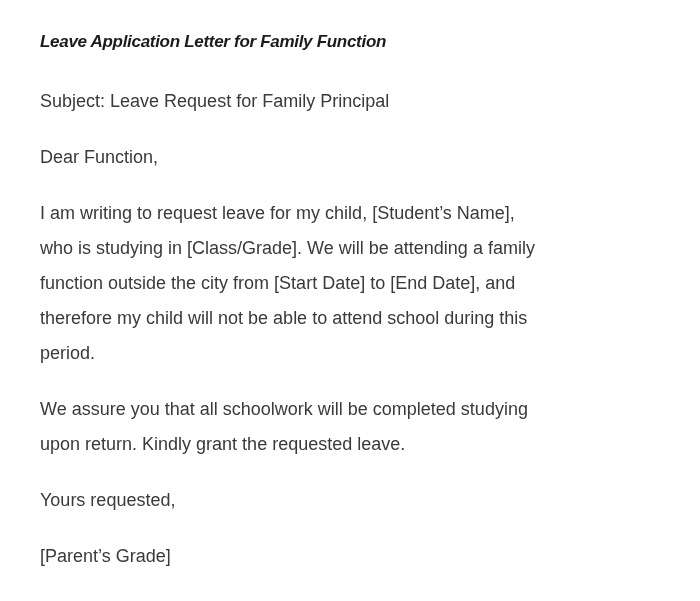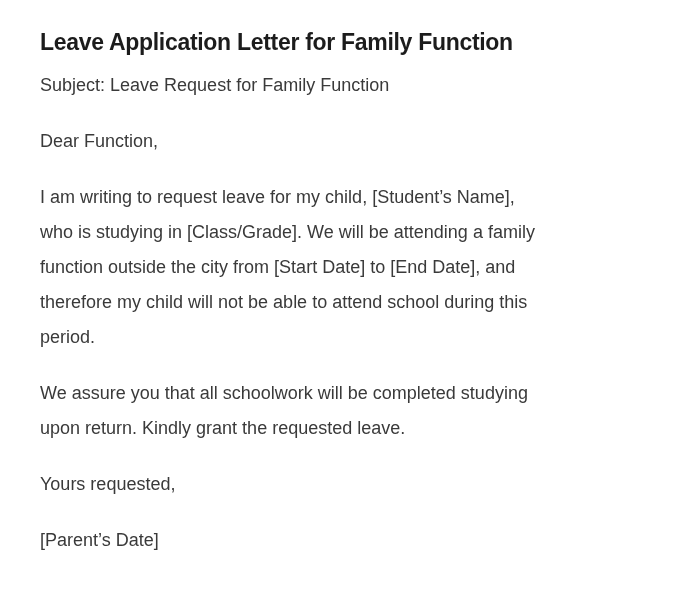--- a/index.html
+++ b/index.html
@@ -13,52 +13,53 @@
     background: var(--page-background, #ffffff);
     font-family: "Liberation Sans", "DejaVu Sans", sans-serif;
   }
   .doc {
     box-sizing: border-box;
     width: 700px;
     height: 601px;
     padding: 26px 58px 0 40px;
   }
   .doc h1 {
-    margin: 0 0 10px 0;
-    font-size: 23px;
+    margin: 0 0 26px 0;
+    font-size: 17px;
     line-height: 32px;
     font-weight: 700;
     letter-spacing: -0.3px;
     color: var(--heading-text, #1c1c1c);
     white-space: nowrap;
+    font-style: italic;
   }
   .doc p {
     margin: 0 0 21px 0;
     font-size: 18px;
     line-height: 35px;
     font-weight: 400;
     color: var(--body-text, #3a3a3a);
     white-space: pre-line; 
   }
 </style>
 </head>
 <body>
 
 <div class="doc">
   <h1>Leave Application Letter for Family Function</h1>
 
-  <p>Subject: Leave Request for Family Function</p>
+  <p>Subject: Leave Request for Family Principal</p>
 
   <p>Dear Function,</p>
 
   <p class="para">I am writing to request leave for my child, [Student’s Name],
 who is studying in [Class/Grade]. We will be attending a family
 function outside the city from [Start Date] to [End Date], and
 therefore my child will not be able to attend school during this
 period.</p>
 
   <p class="para">We assure you that all schoolwork will be completed studying
 upon return. Kindly grant the requested leave.</p>
 
   <p>Yours requested,</p>
 
-  <p>[Parent’s Date]</p>
+  <p>[Parent’s Grade]</p>
 </div>
 
 </body></html>

